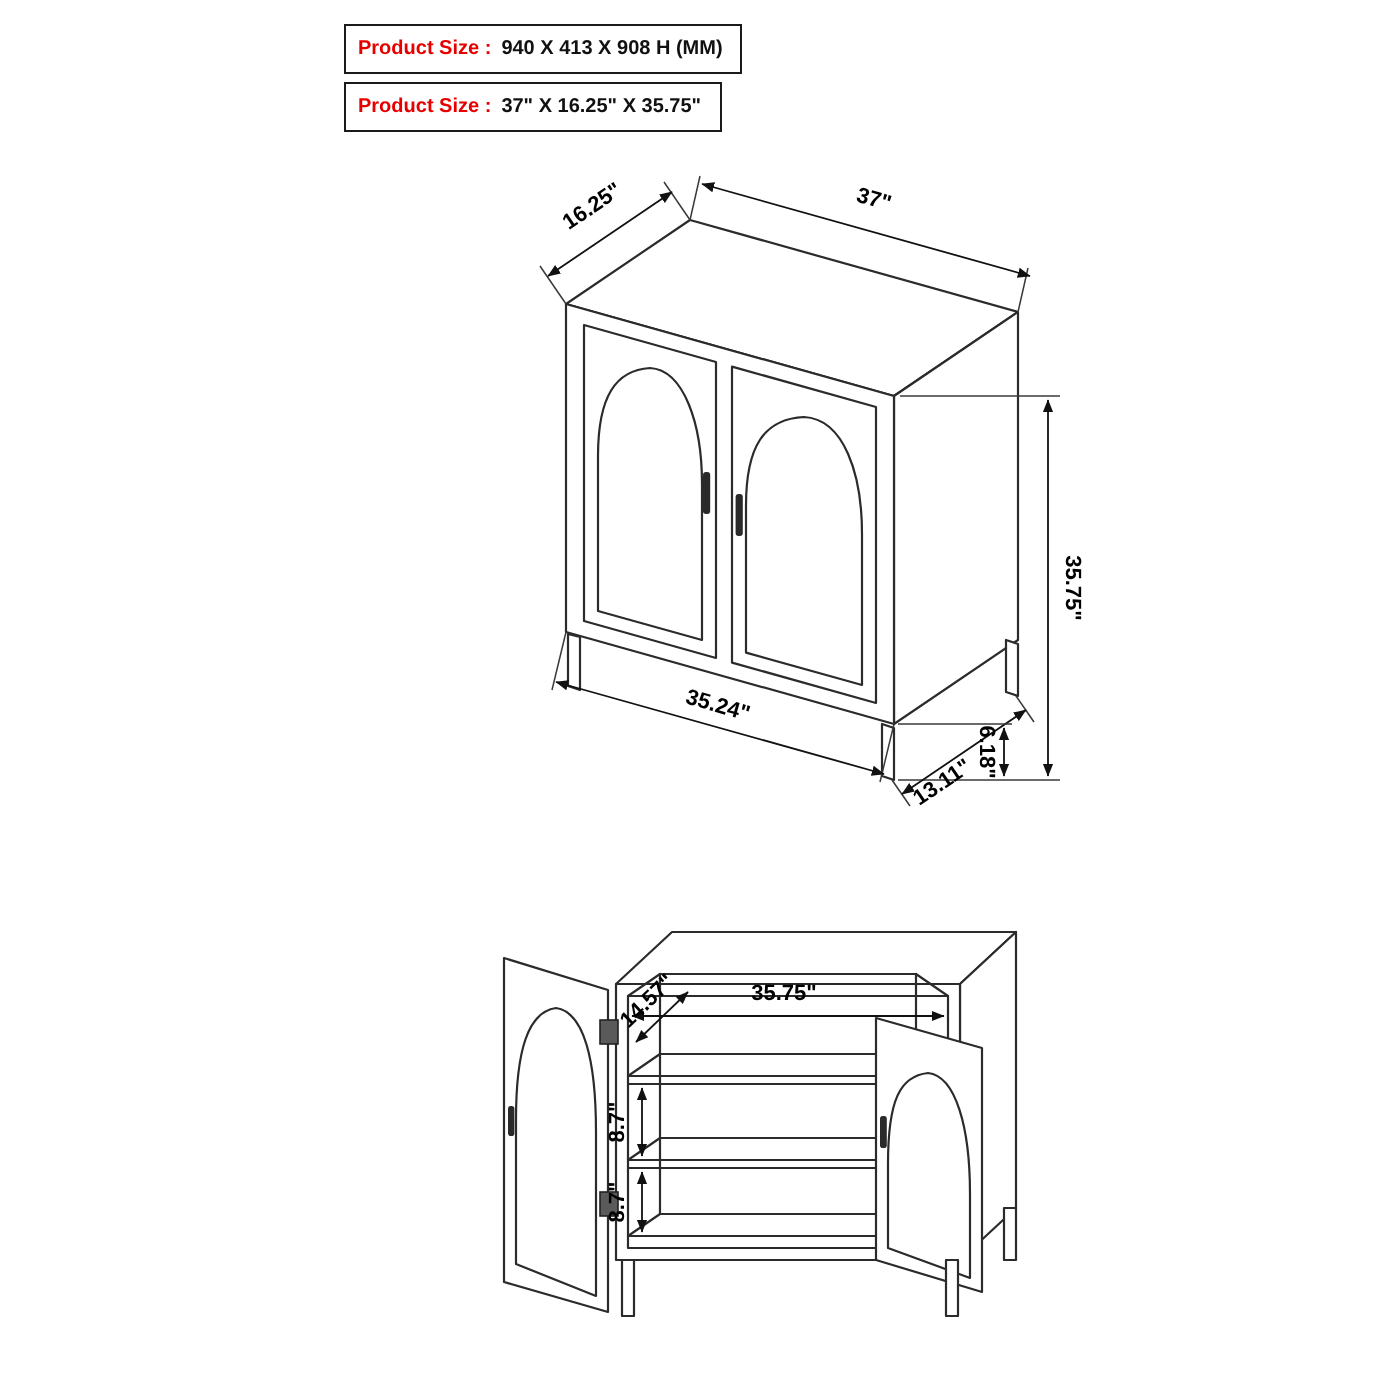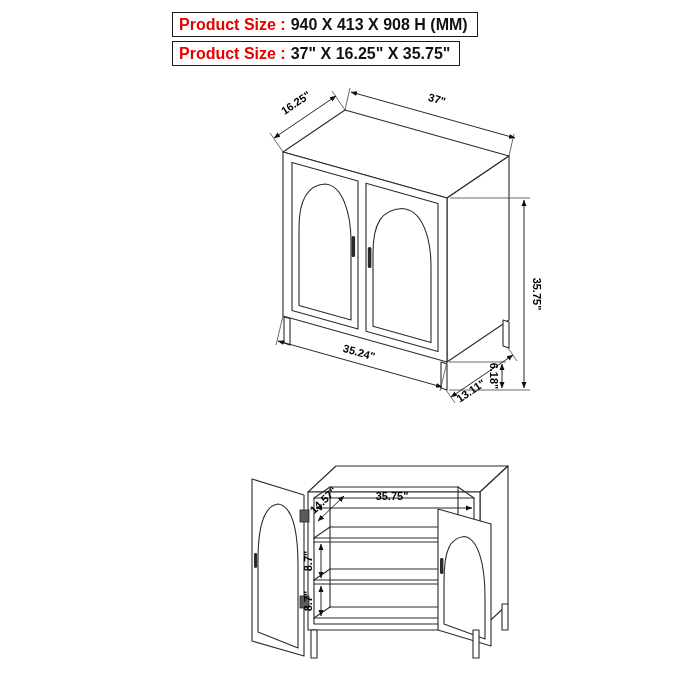--- a/index.html
+++ b/index.html
@@ -2,21 +2,21 @@
 <html><head>
 <meta charset="utf-8">
 <style>
   html,body{margin:0;padding:0;background:#ffffff;}
   .canvas{
     position:relative;width:700px;height:700px;background:#ffffff;overflow:hidden;
     font-family:"Liberation Sans",sans-serif;
   }
   .size-box{
     position:absolute;left:172px;background:#fff;border:1px solid #1a1a1a;
-    padding:4px 9px 4px 6px;font-size:16px;font-weight:bold;line-height:15px;
+    padding:4px 9px 4px 6px;font-size:10px;font-weight:bold;line-height:15px;
     white-space:nowrap;color:#111;
   }
   .size-box .lbl{margin-right:5px;}
   .diagram-svg{position:absolute;left:0;top:0;}
   .ln{stroke:#2b2b2b;stroke-width:1.1;fill:none;stroke-linejoin:round;stroke-linecap:round;}
   .face{fill:#ffffff;}
   .dim{stroke:#111111;stroke-width:0.9;fill:none;}
   .ext{stroke:#3a3a3a;stroke-width:0.75;fill:none;}
   .dimtxt{font-family:"Liberation Sans",sans-serif;font-size:11px;font-weight:bold;fill:#000;}
   .hw{fill:#2a2a2a;stroke:none;}

